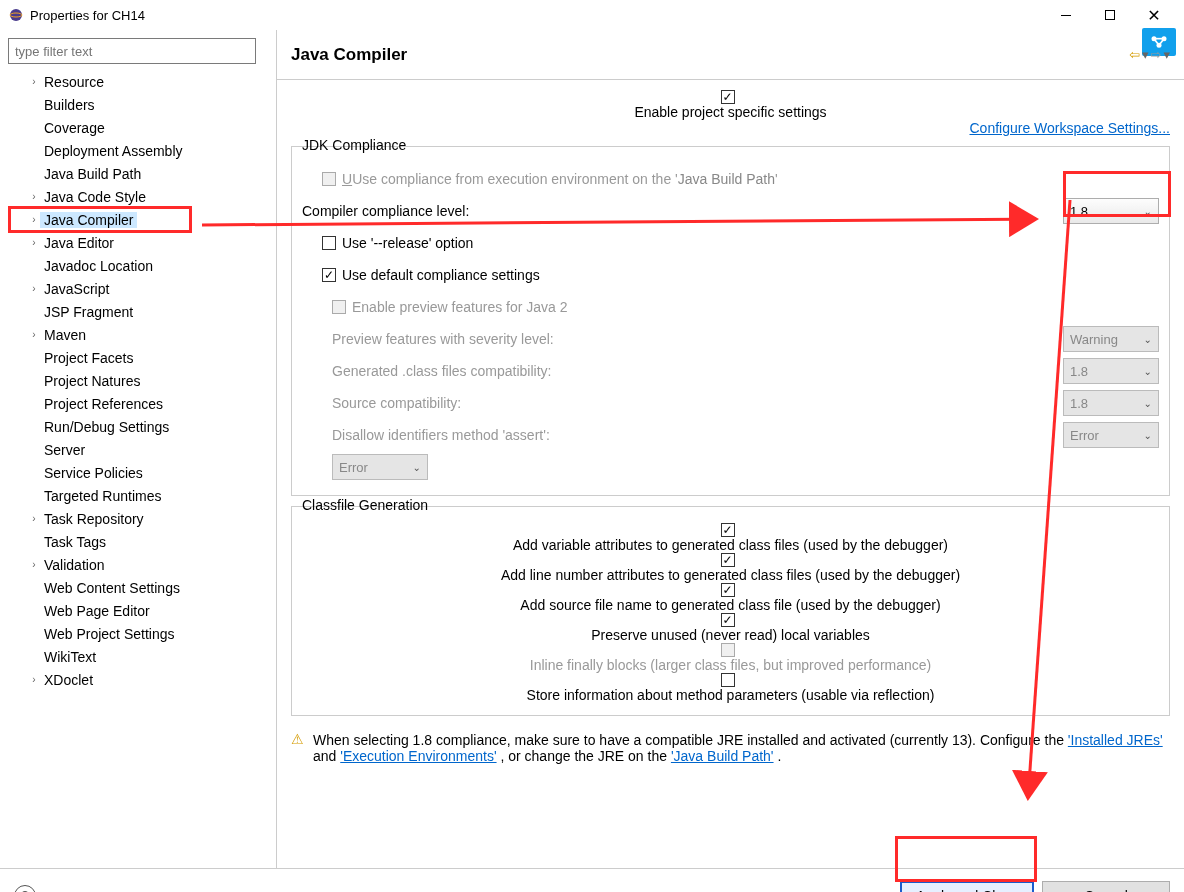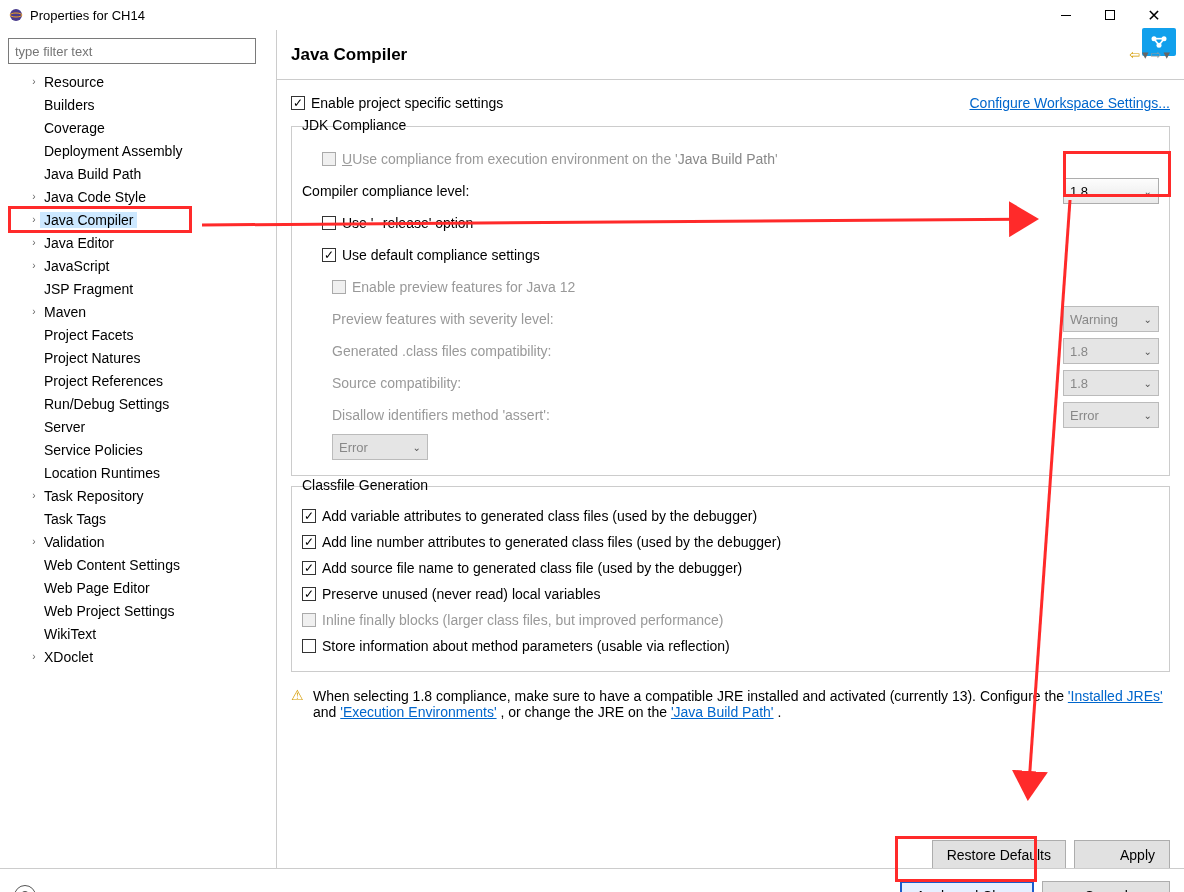--- a/index.html
+++ b/index.html
@@ -29,21 +29,21 @@
   .tree .spacer .arrow {visibility:hidden;}
   
   .main { flex:1; position: relative; display:flex; flex-direction:column;}
   .main-header { height:50px; display:flex; align-items:center; padding: 0 14px; border-bottom: 1px solid #ccc;}
   .main-header .ptitle { font-size:17px; font-weight:600;}
   .main-header .navicons { margin-left:auto; display:flex; gap:2px; align-items:center; }
   .navicons span { font-size:13px; color:#666;}
   .navicons .back {color:#d49b00;}
   .navicons .fwd {color:#999;}
   .main-body { flex:1; padding: 10px 14px; overflow-y:auto; font-size:14px;}
-  .rowflex { display:flex; align-items:center; min-height:26px;}
+  .rowflex { display:flex; align-items:center; min-height:26px;flex-direction:column;}
   .chk { width:14px; height:14px; border:1px solid #333; margin-right:6px; display:inline-flex; align-items:center; justify-content:center; background:#fff;}
   .chk.checked::after{ content:"✓"; font-size:12px; color:#000; line-height:1;}
   .chk.disabled{ border-color:#aaa; background:#f0f0f0;}
   .link { color:#0066cc; text-decoration:underline; margin-left:auto; font-size:14px;}
   .fieldset { border:1px solid #ccc; margin-top:10px; padding:8px 10px 12px 10px;}
   .fieldset .legend { position:relative; top:-18px; left:-4px; background:#fff; padding:0 4px; font-size:14px; height:0; display:inline-block;}
   .fieldrow { display:flex; align-items:center; min-height:32px;}
   .fieldrow .flabel { flex:1; }
   .select { width:96px; height:26px; border:1px solid #adadad; background:linear-gradient(#fdfdfd,#e9e9e9); padding:2px 6px; font-size:13px; display:flex; align-items:center; justify-content:space-between;gap:16px;}
   .select .caret { font-size:10px; color:#555;}
@@ -133,20 +133,24 @@
           <div class="node child selected">
             <span class="arrow">›</span>
             <span class="label">Java Compiler</span>
           </div>
           <div class="red-box-1" style="left: 0px; top: -2px; width: 184px; height: 27px;"></div>
         </div>
         <div class="node child">
           <span class="arrow">›</span>
           <span class="label">Java Editor</span>
         </div>
+        <div class="node child spacer">
+          <span class="arrow"></span>
+          <span class="label">Javadoc Location</span>
+        </div>
         <div class="node child">
           <span class="arrow">›</span>
           <span class="label">JavaScript</span>
         </div>
         <div class="node child spacer">
           <span class="arrow"></span>
           <span class="label">JSP Fragment</span>
         </div>
         <div class="node child">
           <span class="arrow">›</span>
@@ -171,21 +175,21 @@
         <div class="node child spacer">
           <span class="arrow"></span>
           <span class="label">Server</span>
         </div>
         <div class="node child spacer">
           <span class="arrow"></span>
           <span class="label">Service Policies</span>
         </div>
         <div class="node child spacer">
           <span class="arrow"></span>
-          <span class="label">Location Runtimes</span>
+          <span class="label">Targeted Runtimes</span>
         </div>
         <div class="node child">
           <span class="arrow">›</span>
           <span class="label">Task Repository</span>
         </div>
         <div class="node child spacer">
           <span class="arrow"></span>
           <span class="label">Task Tags</span>
         </div>
         <div class="node child">
@@ -249,21 +253,21 @@
         <div class="fieldrow indent">
           <span class="chk"></span>
           <span>Use '--release' option</span>
         </div>
         <div class="fieldrow indent">
           <span class="chk checked"></span>
           <span>Use default compliance settings</span>
         </div>
         <div class="fieldrow indent2 grey">
           <span class="chk disabled"></span>
-          <span>Enable preview features for Java 12</span>
+          <span>Enable preview features for Java 2</span>
         </div>
         <div class="fieldrow indent2 grey">
           <span class="flabel">Preview features with severity level:</span>
           <div class="select disabled">
               <span>Warning</span>
               <span class="caret">⌄</span>
             </div>
         </div>
         <div class="fieldrow indent2 grey">
           <span class="flabel">Generated .class files compatibility:</span>

